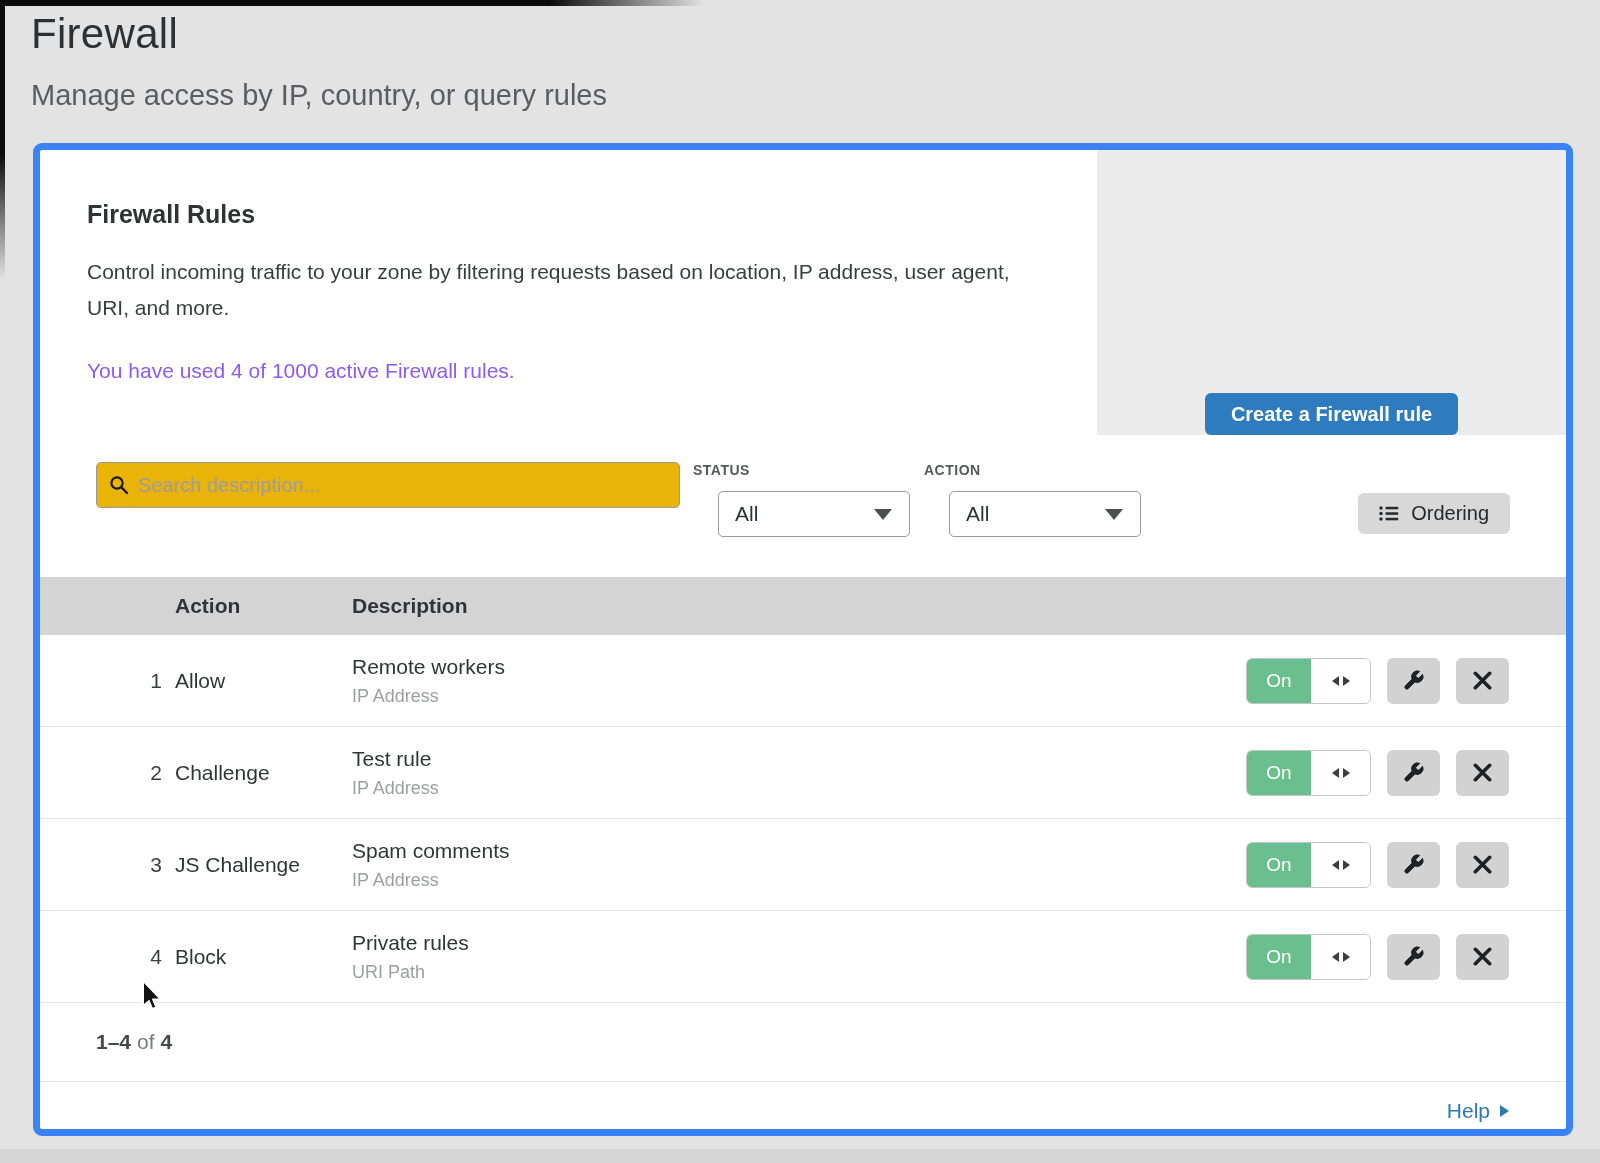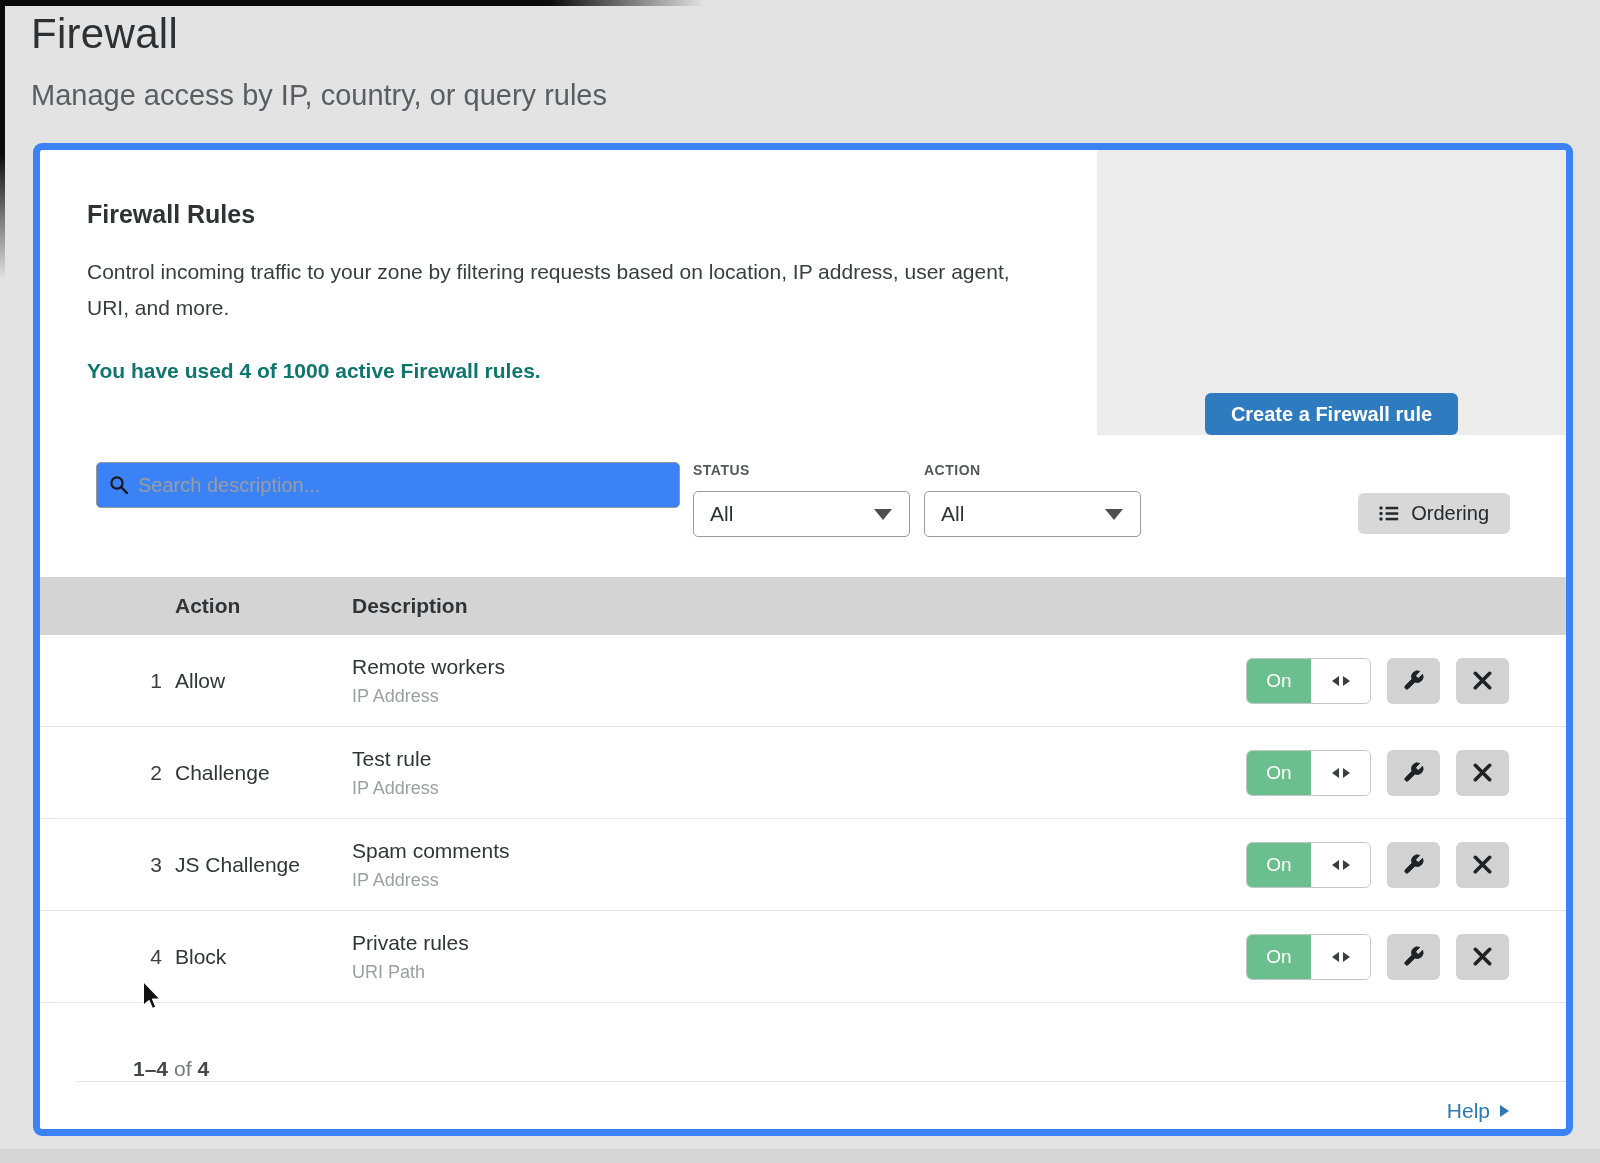--- a/index.html
+++ b/index.html
@@ -26,42 +26,42 @@
     position:absolute; left:33px; top:143px; width:1540px; height:993px;
     background:#ffffff; border:7px solid #3b82f6; border-radius:9px;
     overflow:hidden;
   }
 
   
   .intro { display:flex; height:285px; }
   .intro-left { width:1057px; padding:50px 0 0 47px; }
   .intro-heading { font-size:25px; font-weight:700; color:#303336; margin-bottom:25px; }
   .intro-desc { font-size:21px; line-height:36px; color:#3a3d40; width:945px; }
-  .intro-usage { font-size:21px; font-weight:700; color:#0f766e; margin-top:33px; }
+  .intro-usage { font-size:21px; font-weight:400; color:#8b5cf6; margin-top:33px; }
   .intro-right { flex:1; background:#ececec; display:flex; align-items:flex-end; justify-content:center; }
   .btn-primary {
     background:#2f7bbf; color:#fff; border:none; border-radius:6px;
     font-family:inherit; font-size:20px; font-weight:700;
     height:42px; padding:0 26px; cursor:pointer;
   }
 
   
   .filters { display:flex; align-items:flex-start; height:142px; padding:27px 56px 0 56px; }
   .filter-label { display:block; font-size:14px; font-weight:700; letter-spacing:.5px; color:#55575a; margin-bottom:13px; }
   .search-filter { width:584px; }
-  .search-box { height:46px; border:1px solid #97999c; border-radius:5px; background:#3b82f6;
+  .search-box { height:46px; border:1px solid #97999c; border-radius:5px; background:#eab308;
     display:flex; align-items:center; padding:0 12px; }
   .search-box svg { flex:0 0 auto; margin-right:9px; }
   .search-box input { border:none; outline:none; width:100%; font-family:inherit; font-size:20px; color:#333; background:transparent; }
   .search-box input::placeholder { color:#9b9da0; }
   .filter-status { width:217px; margin-left:13px; }
   .filter-action { width:217px; margin-left:14px; }
   .select { height:46px; border:1px solid #97999c; border-radius:5px; background:#fff;
     display:flex; align-items:center; justify-content:space-between; padding:0 17px 0 16px;
-    font-size:21px; color:#2f3235; cursor:pointer; }
+    font-size:21px; color:#2f3235; cursor:pointer;margin-left:25px; }
   .caret { width:0; height:0; border-left:9px solid transparent; border-right:9px solid transparent; border-top:11px solid #4c4e51; }
   .btn-ordering { margin-left:auto; margin-top:31px; height:41px; padding:0 21px;
     background:#d8d8d8; border:none; border-radius:6px; display:flex; align-items:center; gap:12px;
     font-family:inherit; font-size:20px; color:#26282a; cursor:pointer; }
 
   
   .thead { height:58px; background:#d4d4d4; display:grid;
     grid-template-columns:135px 177px 1fr 330px; align-items:center;
     font-size:21px; font-weight:700; color:#313437; }
   .trow { height:92px; display:grid; grid-template-columns:135px 177px 1fr 330px;
@@ -75,22 +75,22 @@
   .toggle { display:flex; height:46px; border:1px solid #c3c5c7; border-radius:6px; overflow:hidden; cursor:pointer; }
   .toggle-on { width:64px; background:#6bbf8e; color:#fff; font-size:19px; display:flex; align-items:center; justify-content:center; }
   .toggle-arrows { width:59px; background:#fff; display:flex; align-items:center; justify-content:center; gap:4px; }
   .tri-l { width:0; height:0; border-top:5px solid transparent; border-bottom:5px solid transparent; border-right:7px solid #3c3e41; }
   .tri-r { width:0; height:0; border-top:5px solid transparent; border-bottom:5px solid transparent; border-left:7px solid #3c3e41; }
 
   .icon-btn { width:53px; height:46px; background:#d2d2d2; border:none; border-radius:6px;
     display:flex; align-items:center; justify-content:center; cursor:pointer; }
 
   
-  .pagination { height:79px; border-bottom:1px solid #e4e4e4; display:flex; align-items:flex-end;
-    padding-left:56px; font-size:21px; gap:6px;margin-left:37px; }
+  .pagination { height:79px; border-bottom:1px solid #e4e4e4; display:flex; align-items:center;
+    padding-left:56px; font-size:21px; gap:6px; }
   .pg-bold { font-weight:700; color:#46484b; }
   .pg-of { color:#77797c; }
   .help-row { height:58px; display:flex; align-items:center; justify-content:flex-end; padding-right:57px; }
   .help-link { display:flex; align-items:center; gap:10px; color:#2d7ab0; font-size:21px; text-decoration:none; cursor:pointer; }
   .tri-help { width:0; height:0; border-top:6px solid transparent; border-bottom:6px solid transparent; border-left:9px solid #2d7ab0; }
 
   .cursor { position:absolute; left:140px; top:980px; z-index:10; }
 </style>
 </head>
 <body>

